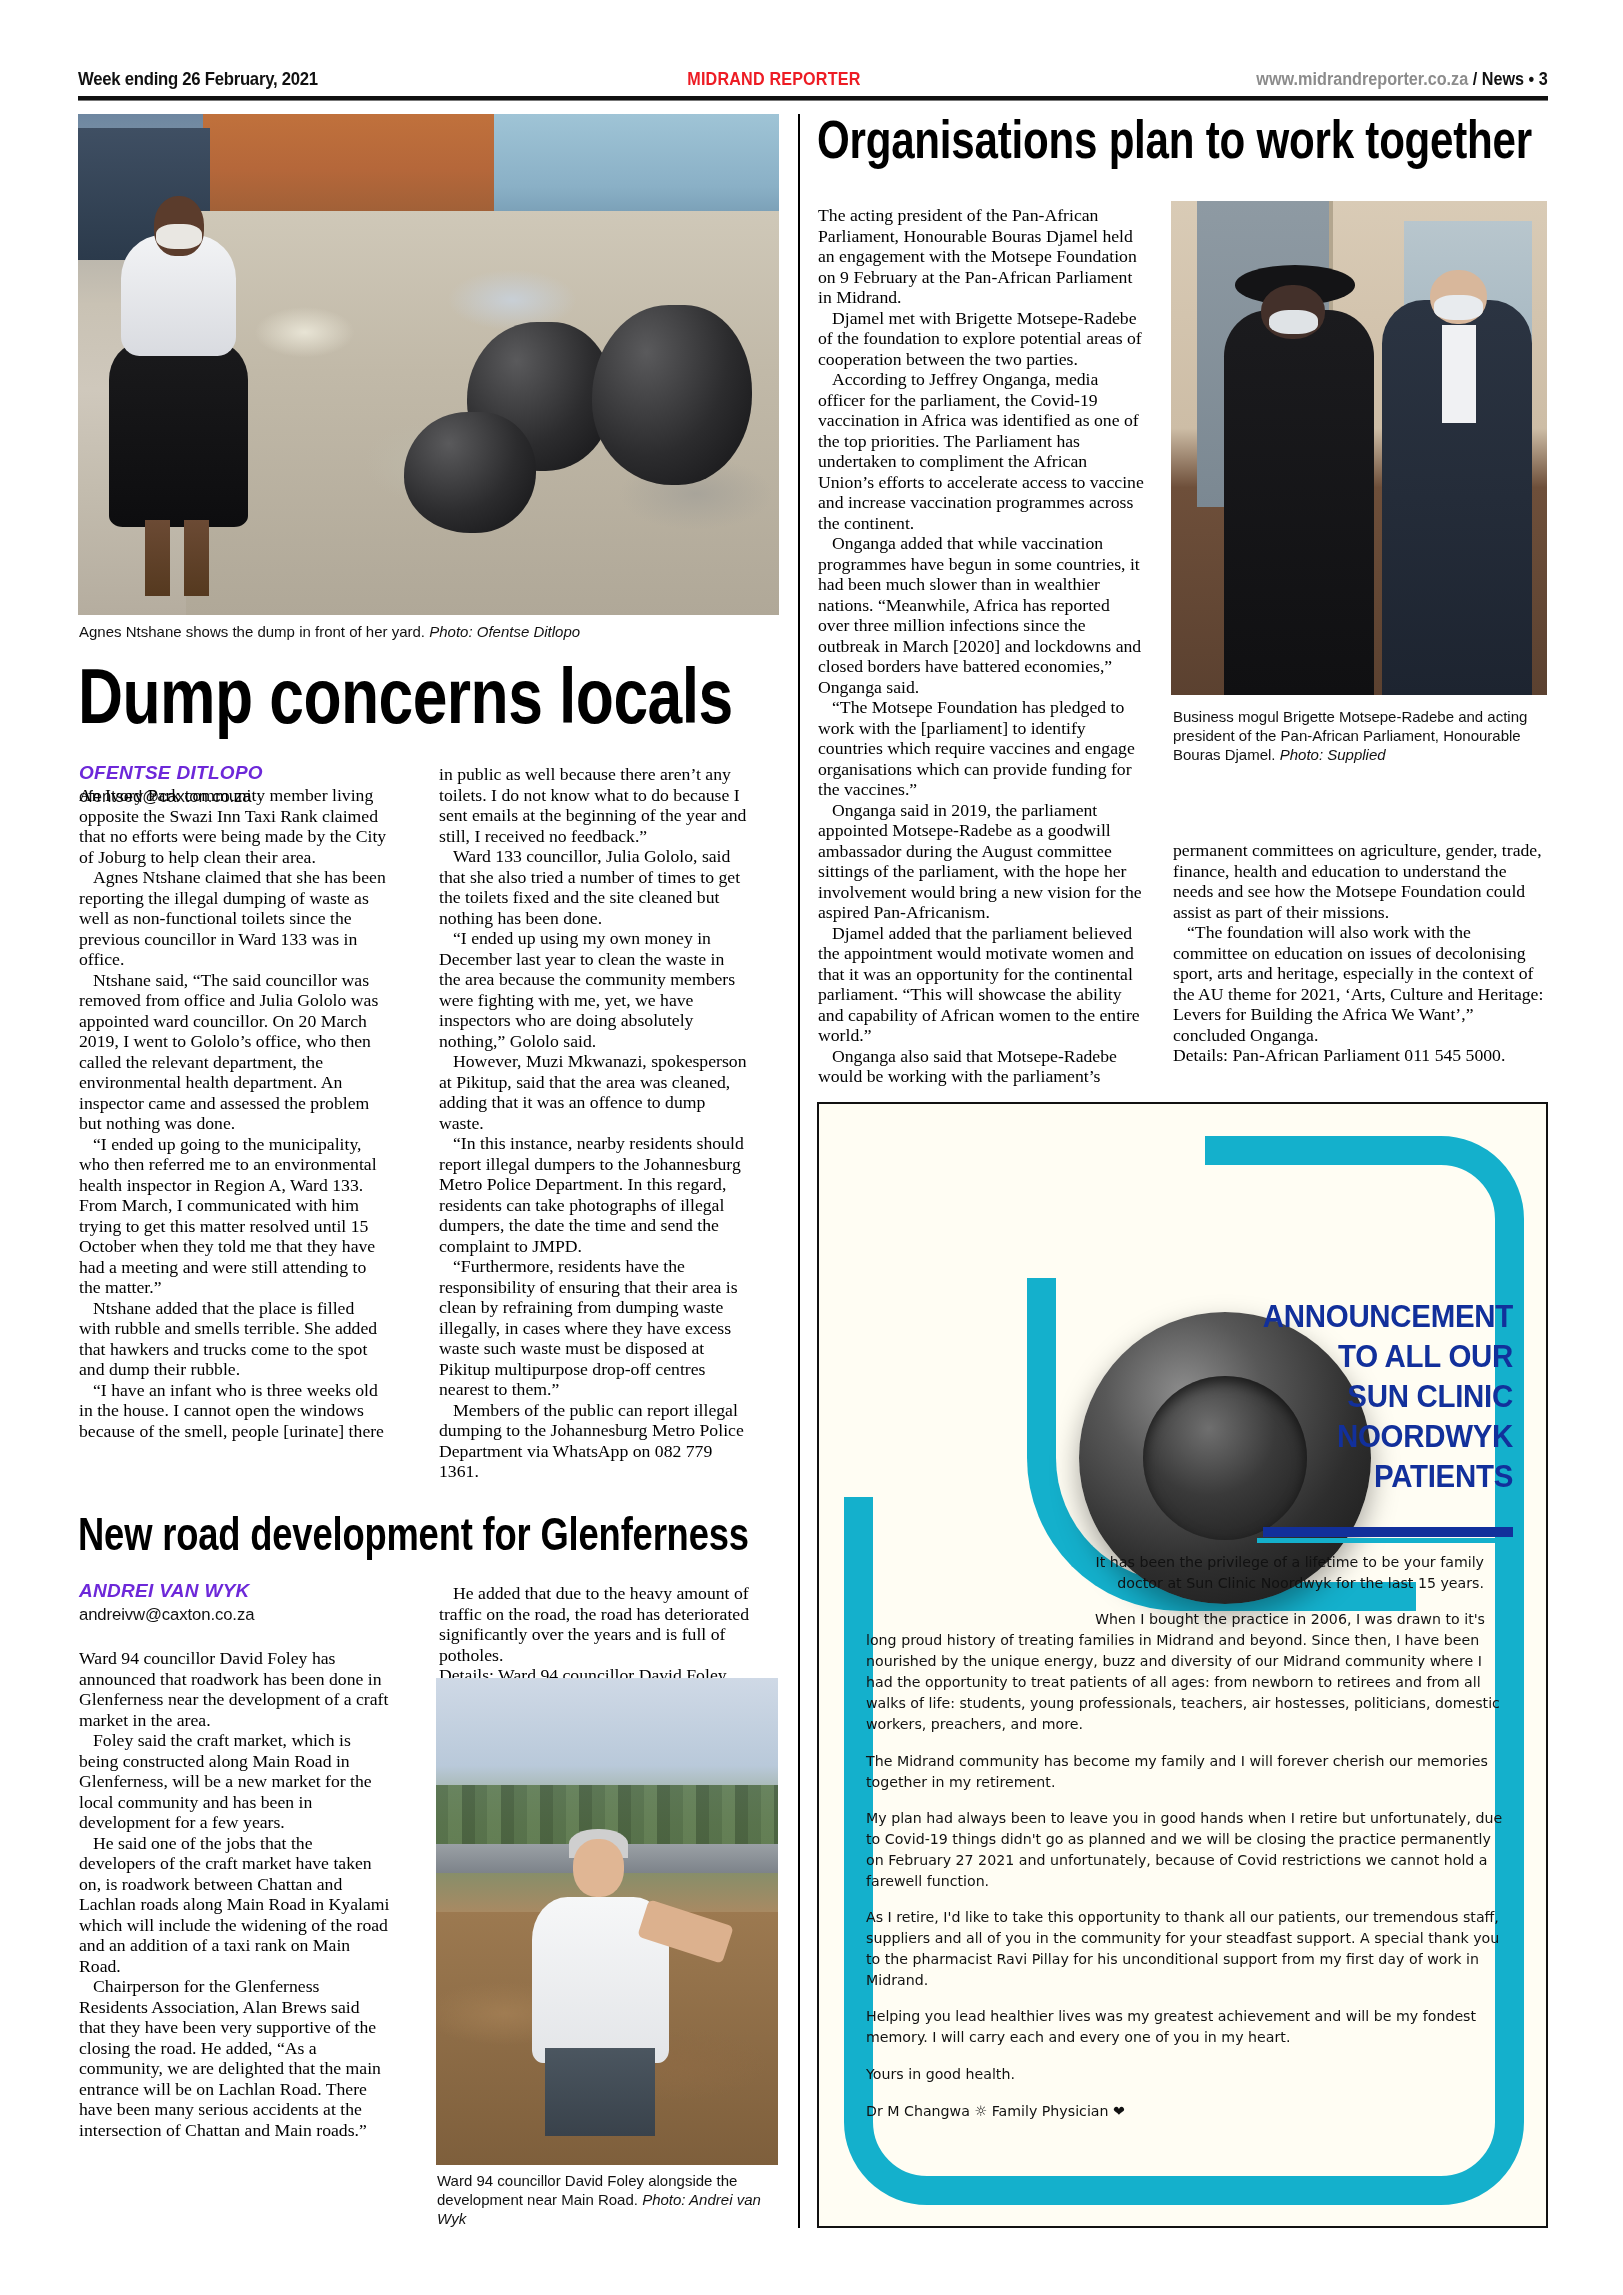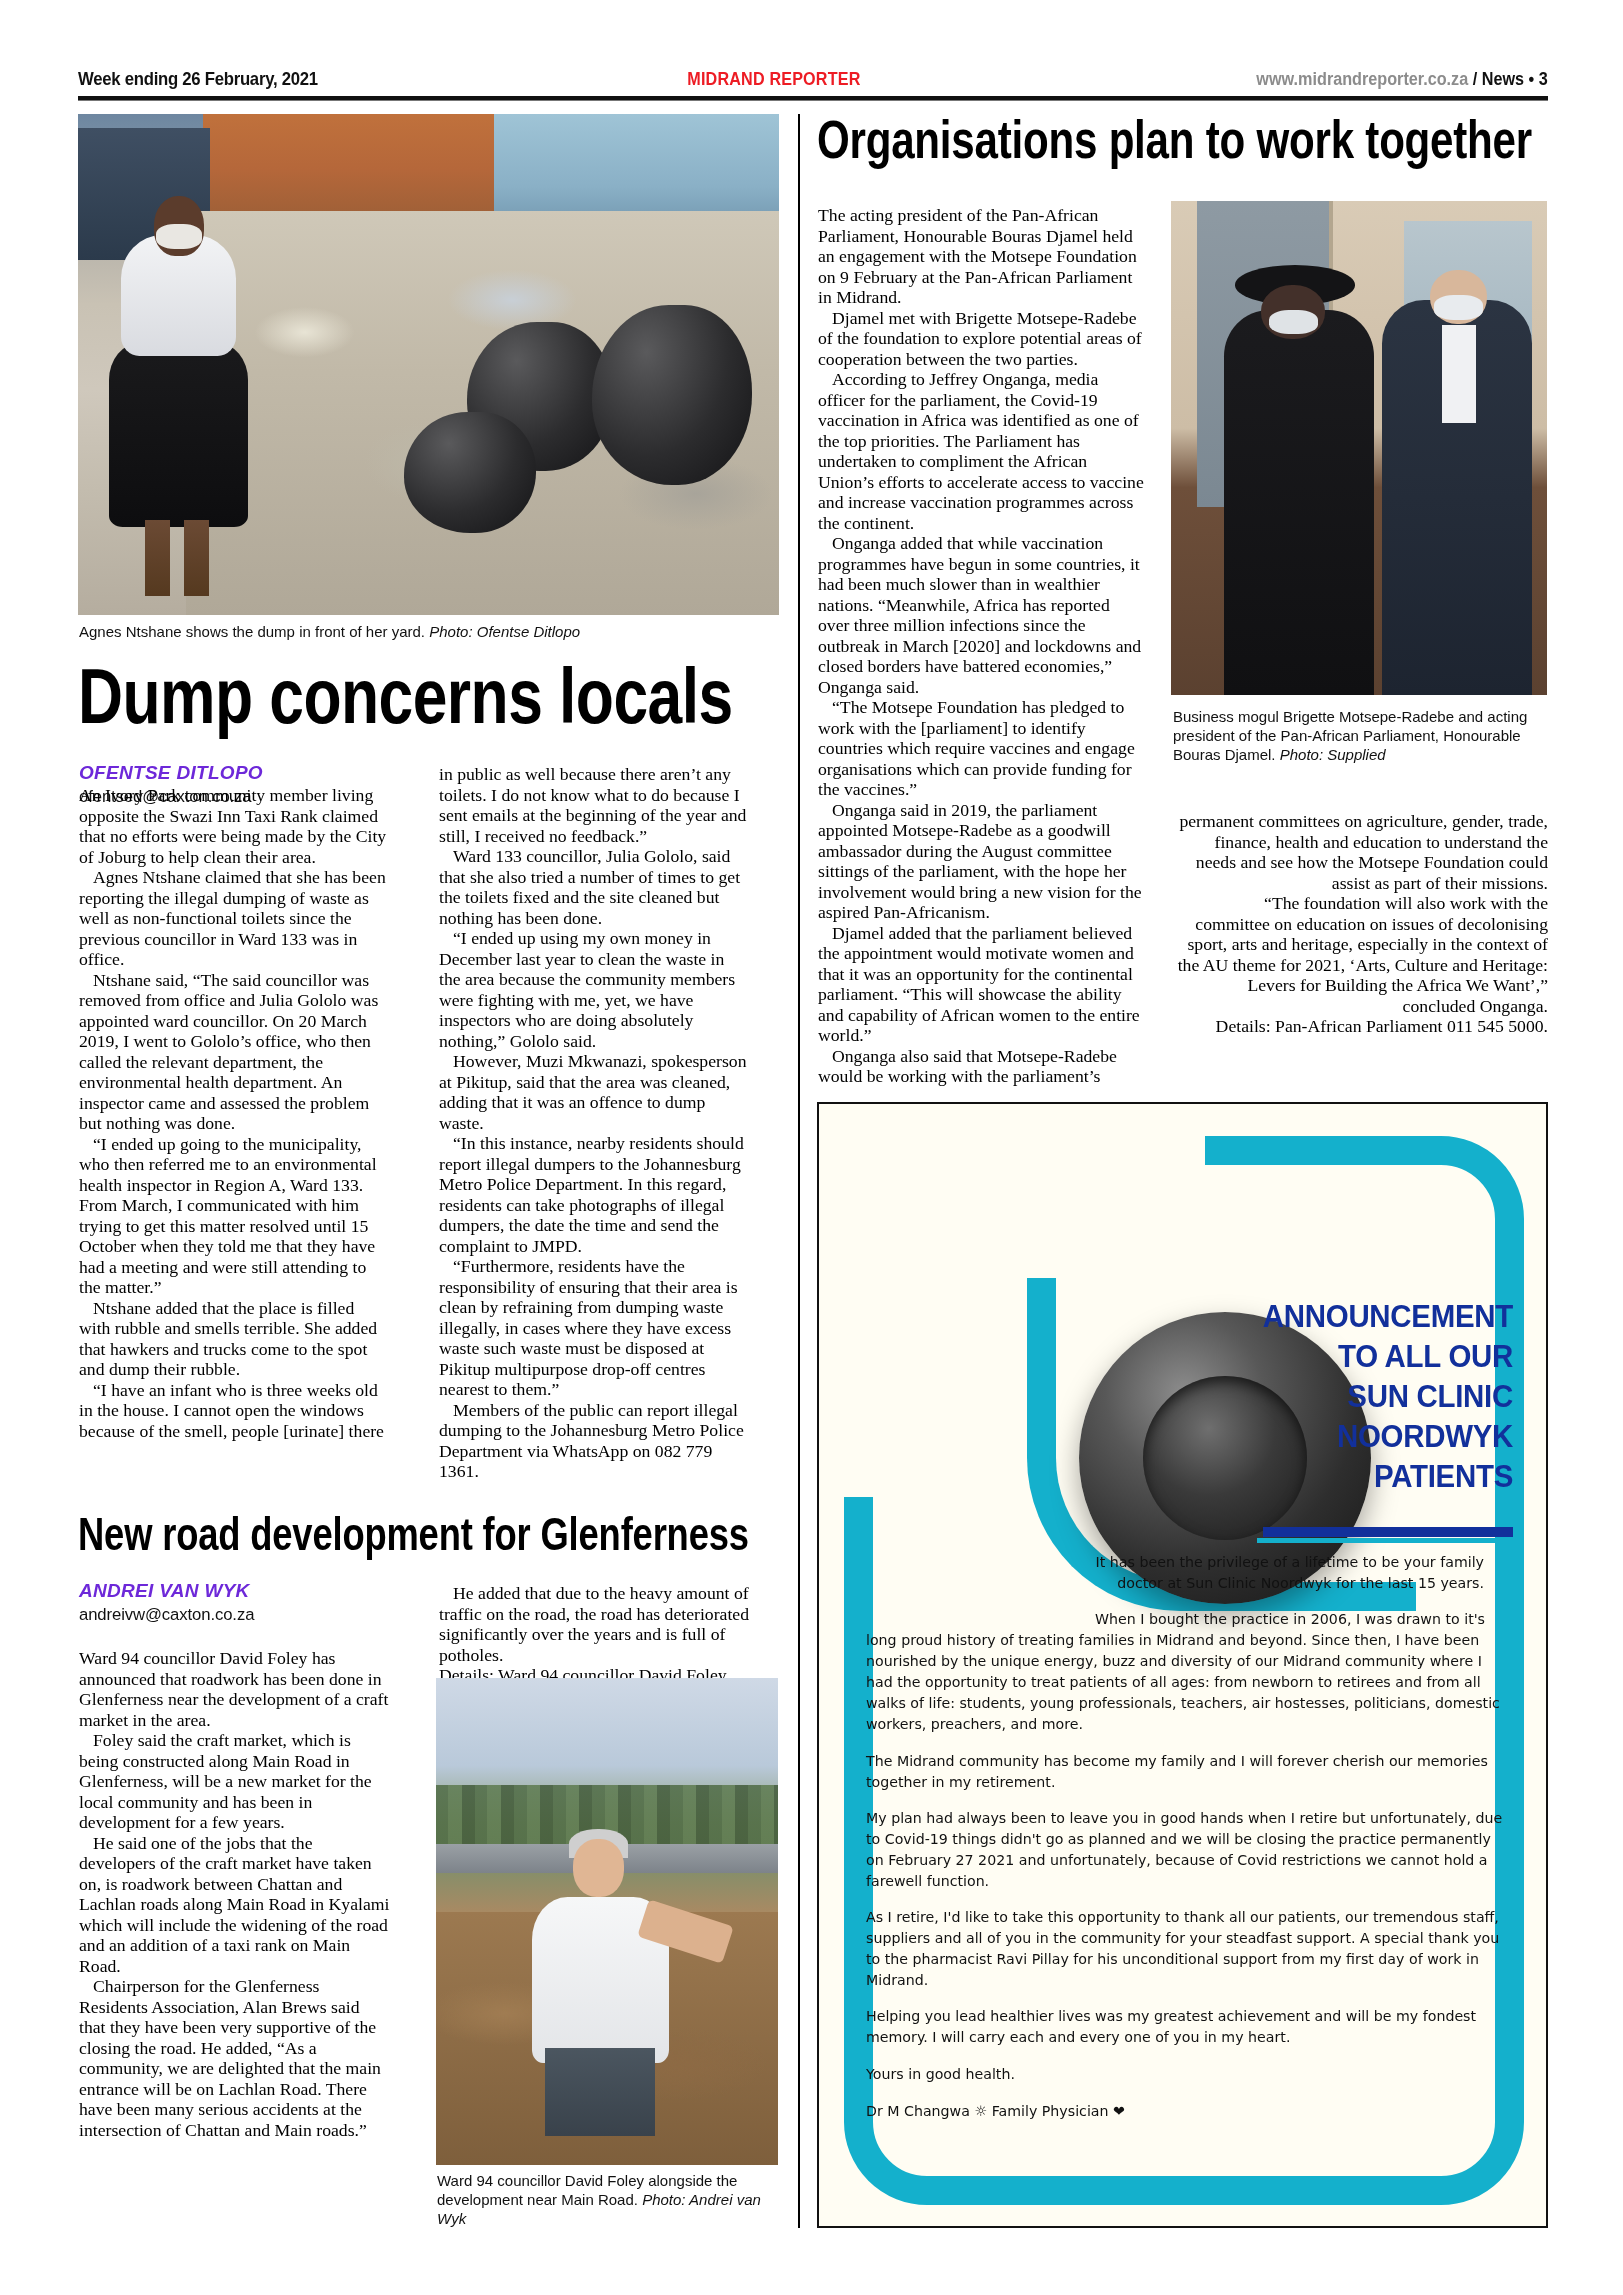--- a/index.html
+++ b/index.html
@@ -435,21 +435,21 @@
     <p class="first">The acting president of the Pan-African Parliament, Honourable Bouras Djamel held an engagement with the Motsepe Foundation on 9 February at the Pan-African Parliament in Midrand.</p>
     <p>Djamel met with Brigette Motsepe-Radebe of the foundation to explore potential areas of cooperation between the two parties.</p>
     <p>According to Jeffrey Onganga, media officer for the parliament, the Covid-19 vaccination in Africa was identified as one of the top priorities. The Parliament has undertaken to compliment the African Union’s efforts to accelerate access to vaccine and increase vaccination programmes across the continent.</p>
     <p>Onganga added that while vaccination programmes have begun in some countries, it had been much slower than in wealthier nations. “Meanwhile, Africa has reported over three million infections since the outbreak in March [2020] and lockdowns and closed borders have battered economies,” Onganga said.</p>
     <p>“The Motsepe Foundation has pledged to work with the [parliament] to identify countries which require vaccines and engage organisations which can provide funding for the vaccines.”</p>
     <p>Onganga said in 2019, the parliament appointed Motsepe-Radebe as a goodwill ambassador during the August committee sittings of the parliament, with the hope her involvement would bring a new vision for the aspired Pan-Africanism.</p>
     <p>Djamel added that the parliament believed the appointment would motivate women and that it was an opportunity for the continental parliament. “This will showcase the ability and capability of African women to the entire world.”</p>
     <p>Onganga also said that Motsepe-Radebe would be working with the parliament’s</p>
   </div>
 
-  <div class="body-col" style="left:1173px; top:811px; width:375px;text-align:right;">
+  <div class="body-col" style="left:1173px; top:840px; width:375px;">
     <p class="first">permanent committees on agriculture, gender, trade, finance, health and education to understand the needs and see how the Motsepe Foundation could assist as part of their missions.</p>
     <p>“The foundation will also work with the committee on education on issues of decolonising sport, arts and heritage, especially in the context of the AU theme for 2021, ‘Arts, Culture and Heritage: Levers for Building the Africa We Want’,” concluded Onganga.</p>
     <p class="first">Details: Pan-African Parliament 011 545 5000.</p>
   </div>
 
   <h1 class="headline" id="hl-road">New road development for Glenferness</h1>
 
   <div class="byline" style="left:79px; top:1580px;">
     <div class="name">ANDREI VAN WYK</div>
     <div class="mail">andreivw@caxton.co.za</div>

